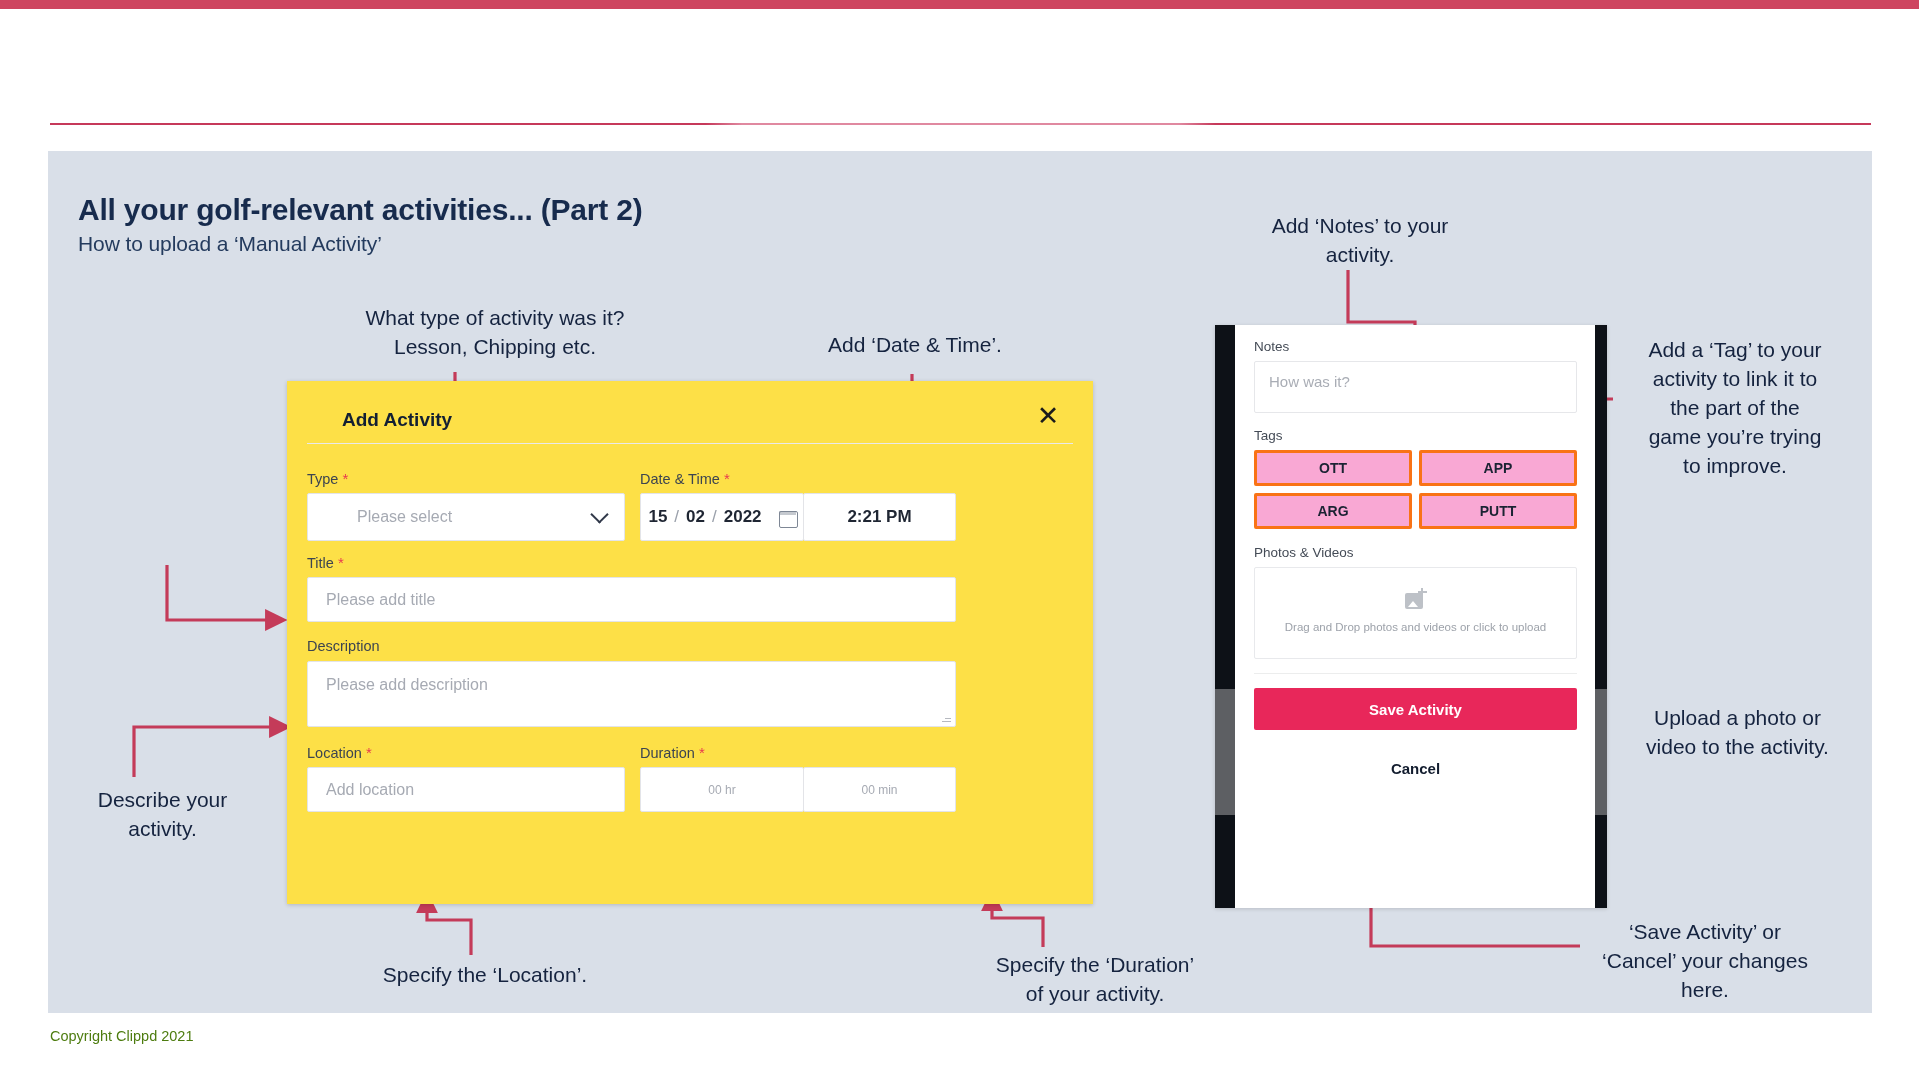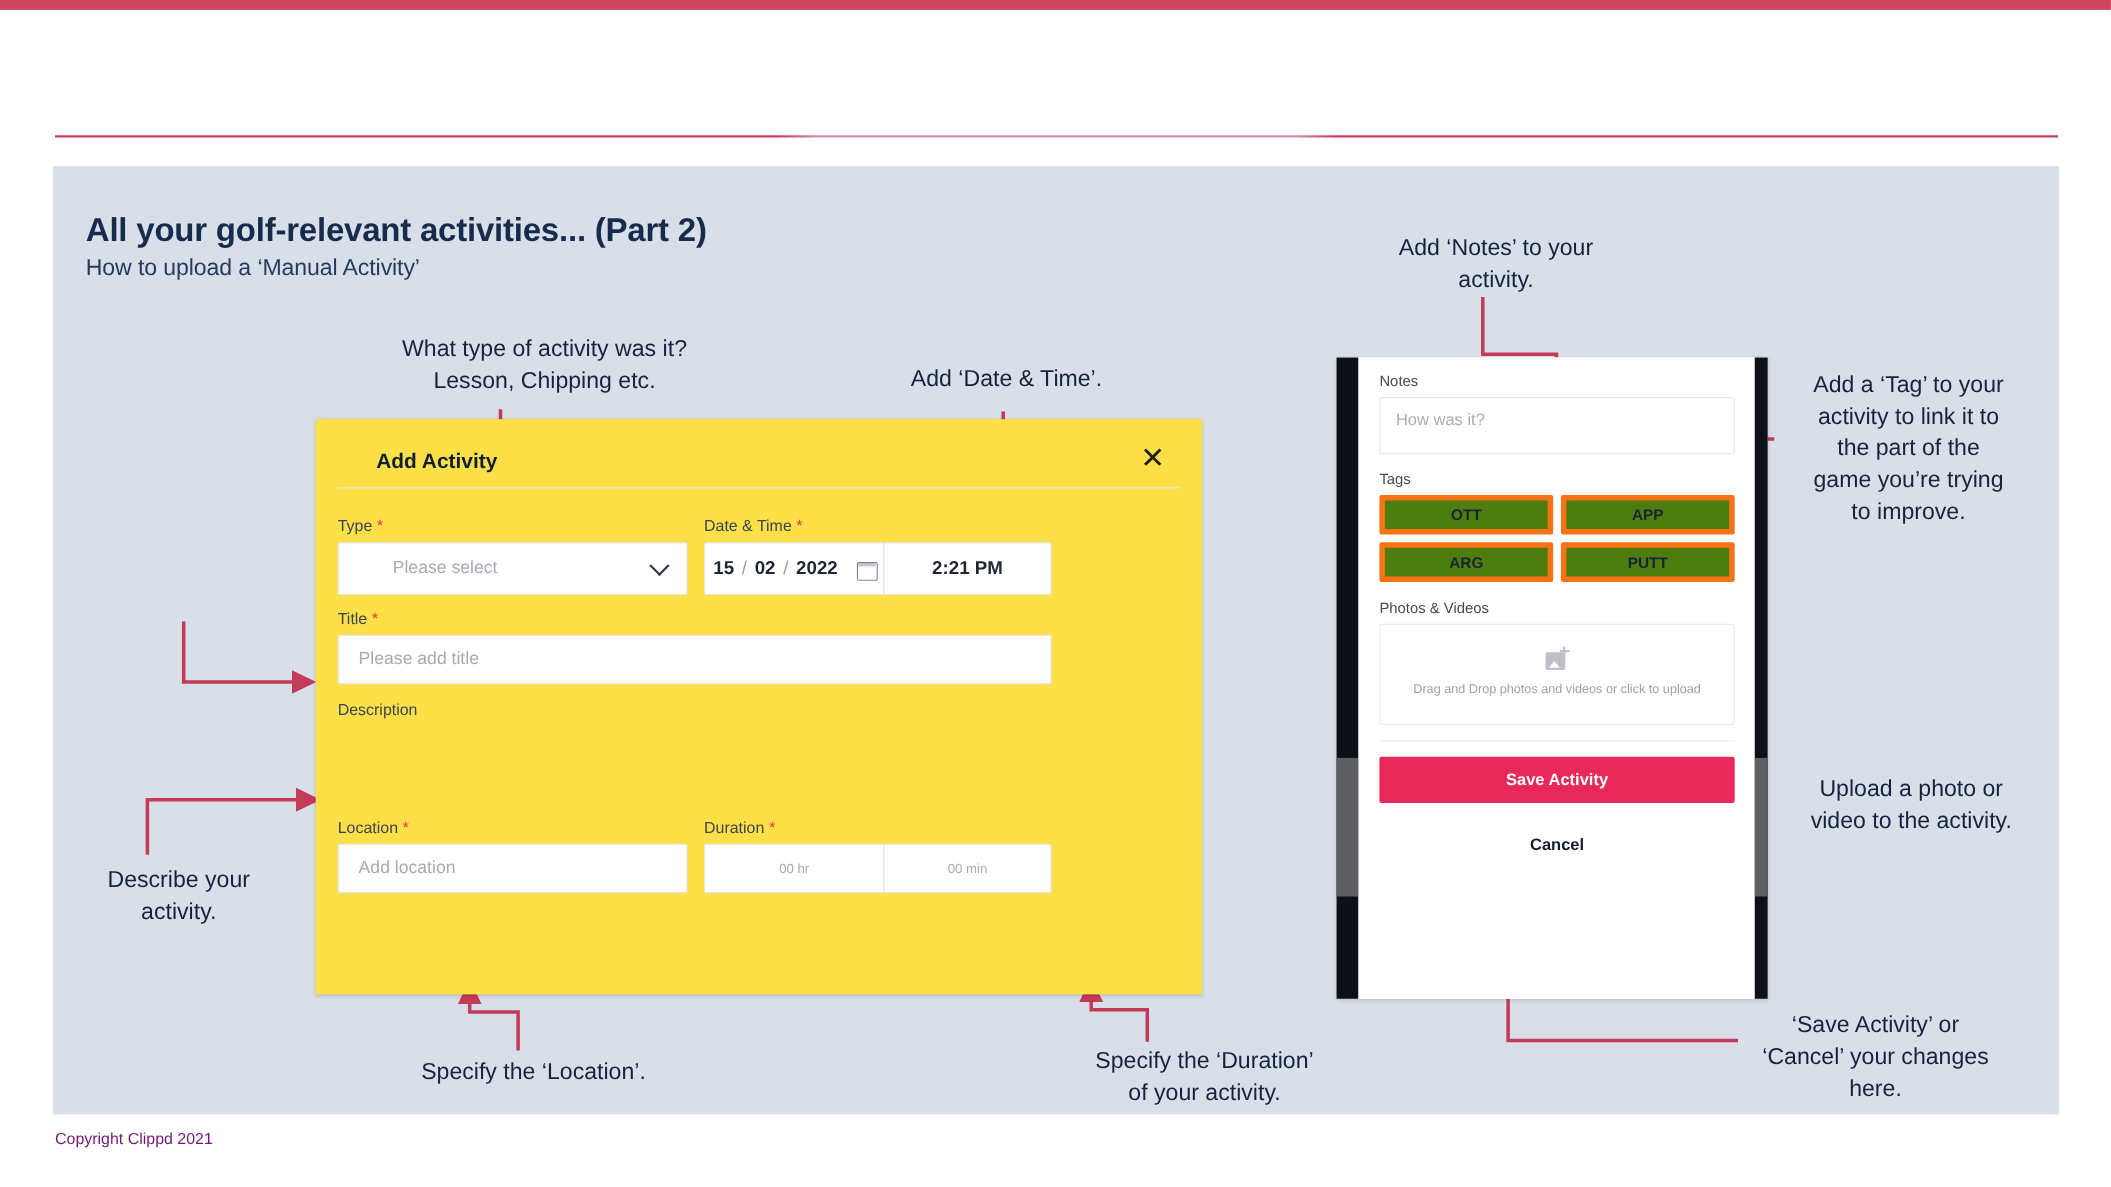--- a/index.html
+++ b/index.html
@@ -146,21 +146,21 @@
 
   .pscreen { position:absolute; left:20px; top:0; width:360px; height:583px; background:#fff; padding: 14px 18px 0 19px; }
 
   .p-label { font-size: 13.5px; color: #444b56; margin-bottom: 7px; }
   .p-notes {
     height: 52px; border: 1px solid #e6e7ea; border-radius: 2px;
     font-size: 15px; color: #a9adb5; padding: 11px 0 0 14px;
   }
   .p-tags { display: grid; grid-template-columns: 1fr 1fr; gap: 7px; }
   .p-tag {
-    height: 36px; border: 5px solid #f97316; background: #4d7c0f;
+    height: 36px; border: 3px solid #f97316; background: #f9a8d4;
     display:flex; align-items:center; justify-content:center;
     font-size: 14px; font-weight: 700; color: #1b2333; border-radius: 2px;
   }
   .p-drop {
     height: 92px; border: 1px solid #e8e9ec; border-radius: 2px;
     display:flex; flex-direction:column; align-items:center; justify-content:center;
     gap: 9px;
   }
   .p-drop .dtxt { font-size: 11.5px; color: #9da2aa; text-align:center; line-height: 16px; }
   .img-ico { width: 22px; height: 19px; position: relative; }
@@ -175,21 +175,21 @@
     height: 42px; background: #e8days; border-radius: 2px;
     display:flex; align-items:center; justify-content:center;
     color:#fff; font-size: 15px; font-weight: 700;
   }
   .p-cancel {
     text-align:center; font-size: 15px; font-weight: 700; color:#121c2e; margin-top: 30px;
   }
 
   .footer {
     position: absolute; left: 50px; top: 1028px;
-    font-size: 14.5px; color: #701a75;
+    font-size: 14.5px; color: #4d7c0f;
   }
 </style>
 </head>
 <body>
 
 <div id="root">
 
   <div class="top-bar"></div>
 
   <div class="hdr-rule"></div>
@@ -288,20 +288,27 @@
     </div>
 
     <div class="field-label" style="left:20px; top:173px;">
       <span>Title</span><span class="req"> *</span>
     </div>
     <div class="ctl" style="left:20px; top:196px; width:649px; height:45px;">
       <span class="ph">Please add title</span>
     </div>
 
     <div class="field-label" style="left:20px; top:257px;">Description</div>
+    <div class="ctl textarea-ctl" style="left:20px; top:280px; width:649px; height:66px;">
+      <span class="ph">Please add description</span>
+      <span class="resize-grip">
+        <span style="bottom:1px; width:9px;"></span>
+        <span style="bottom:4px; width:6px;"></span>
+      </span>
+    </div>
 
     <div class="field-label" style="left:20px; top:363px;">
       <span>Location</span><span class="req"> *</span>
     </div>
     <div class="ctl" style="left:20px; top:386px; width:318px; height:45px;">
       <span class="ph">Add location</span>
     </div>
 
     <div class="field-label" style="left:353px; top:363px;">
       <span>Duration</span><span class="req"> *</span>

